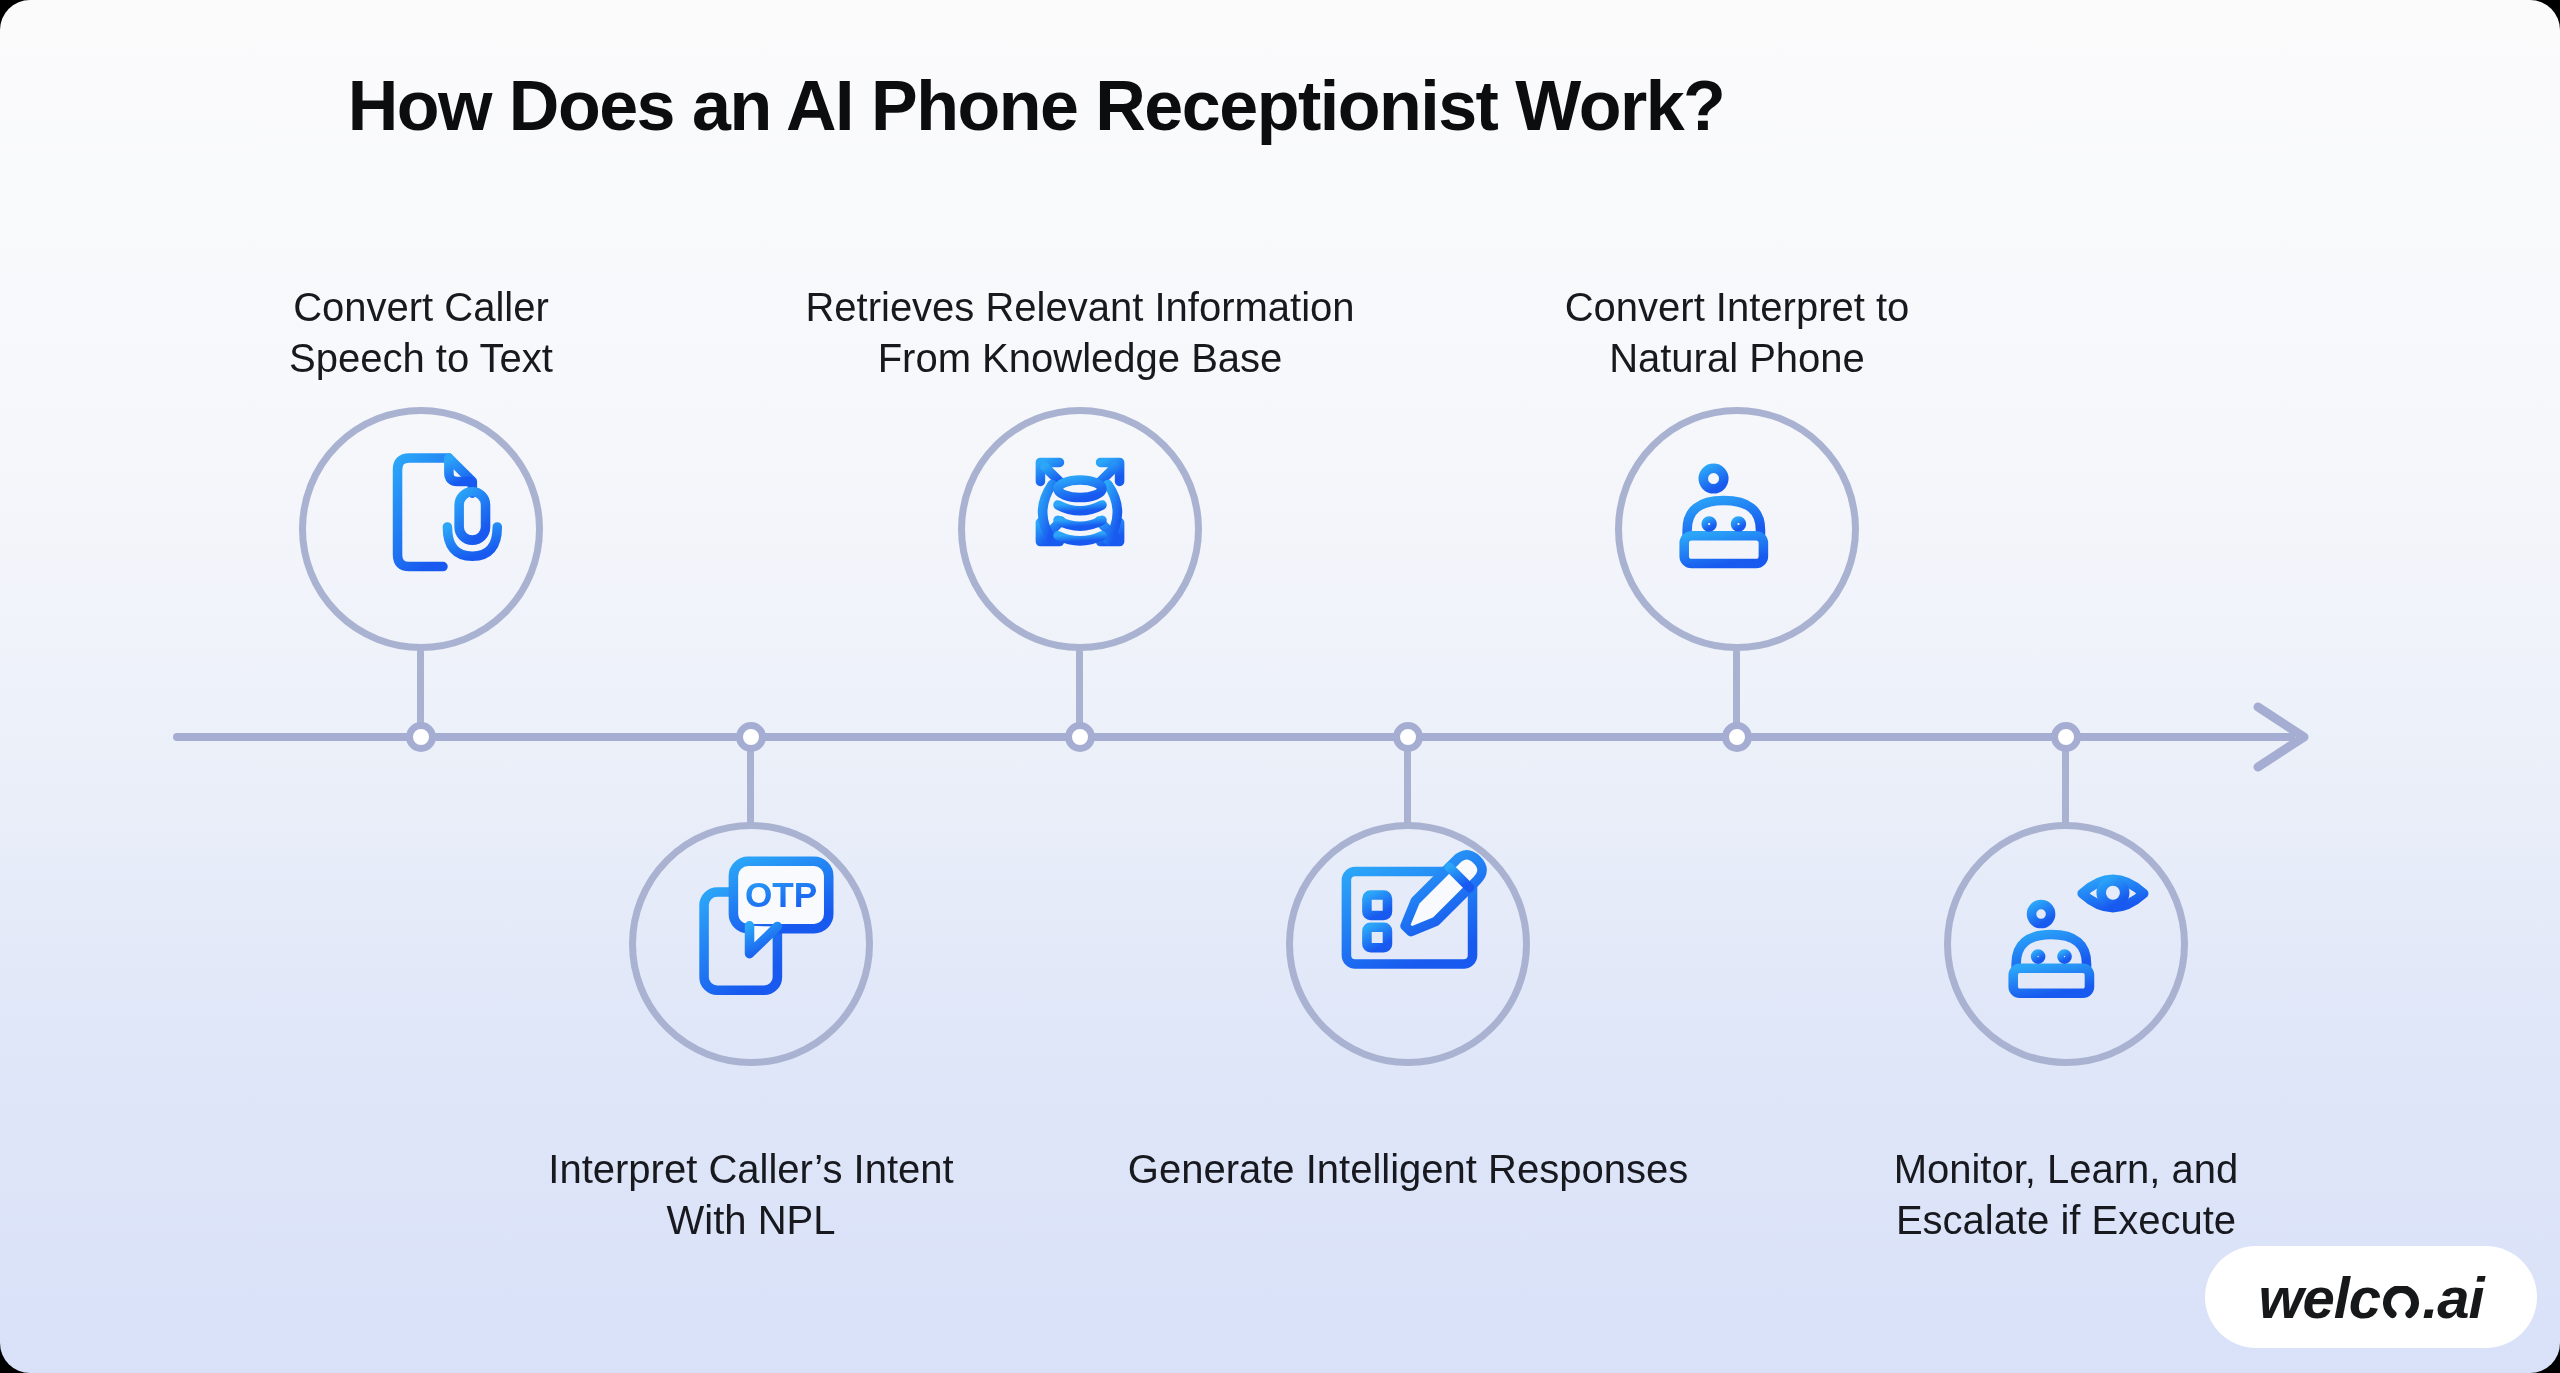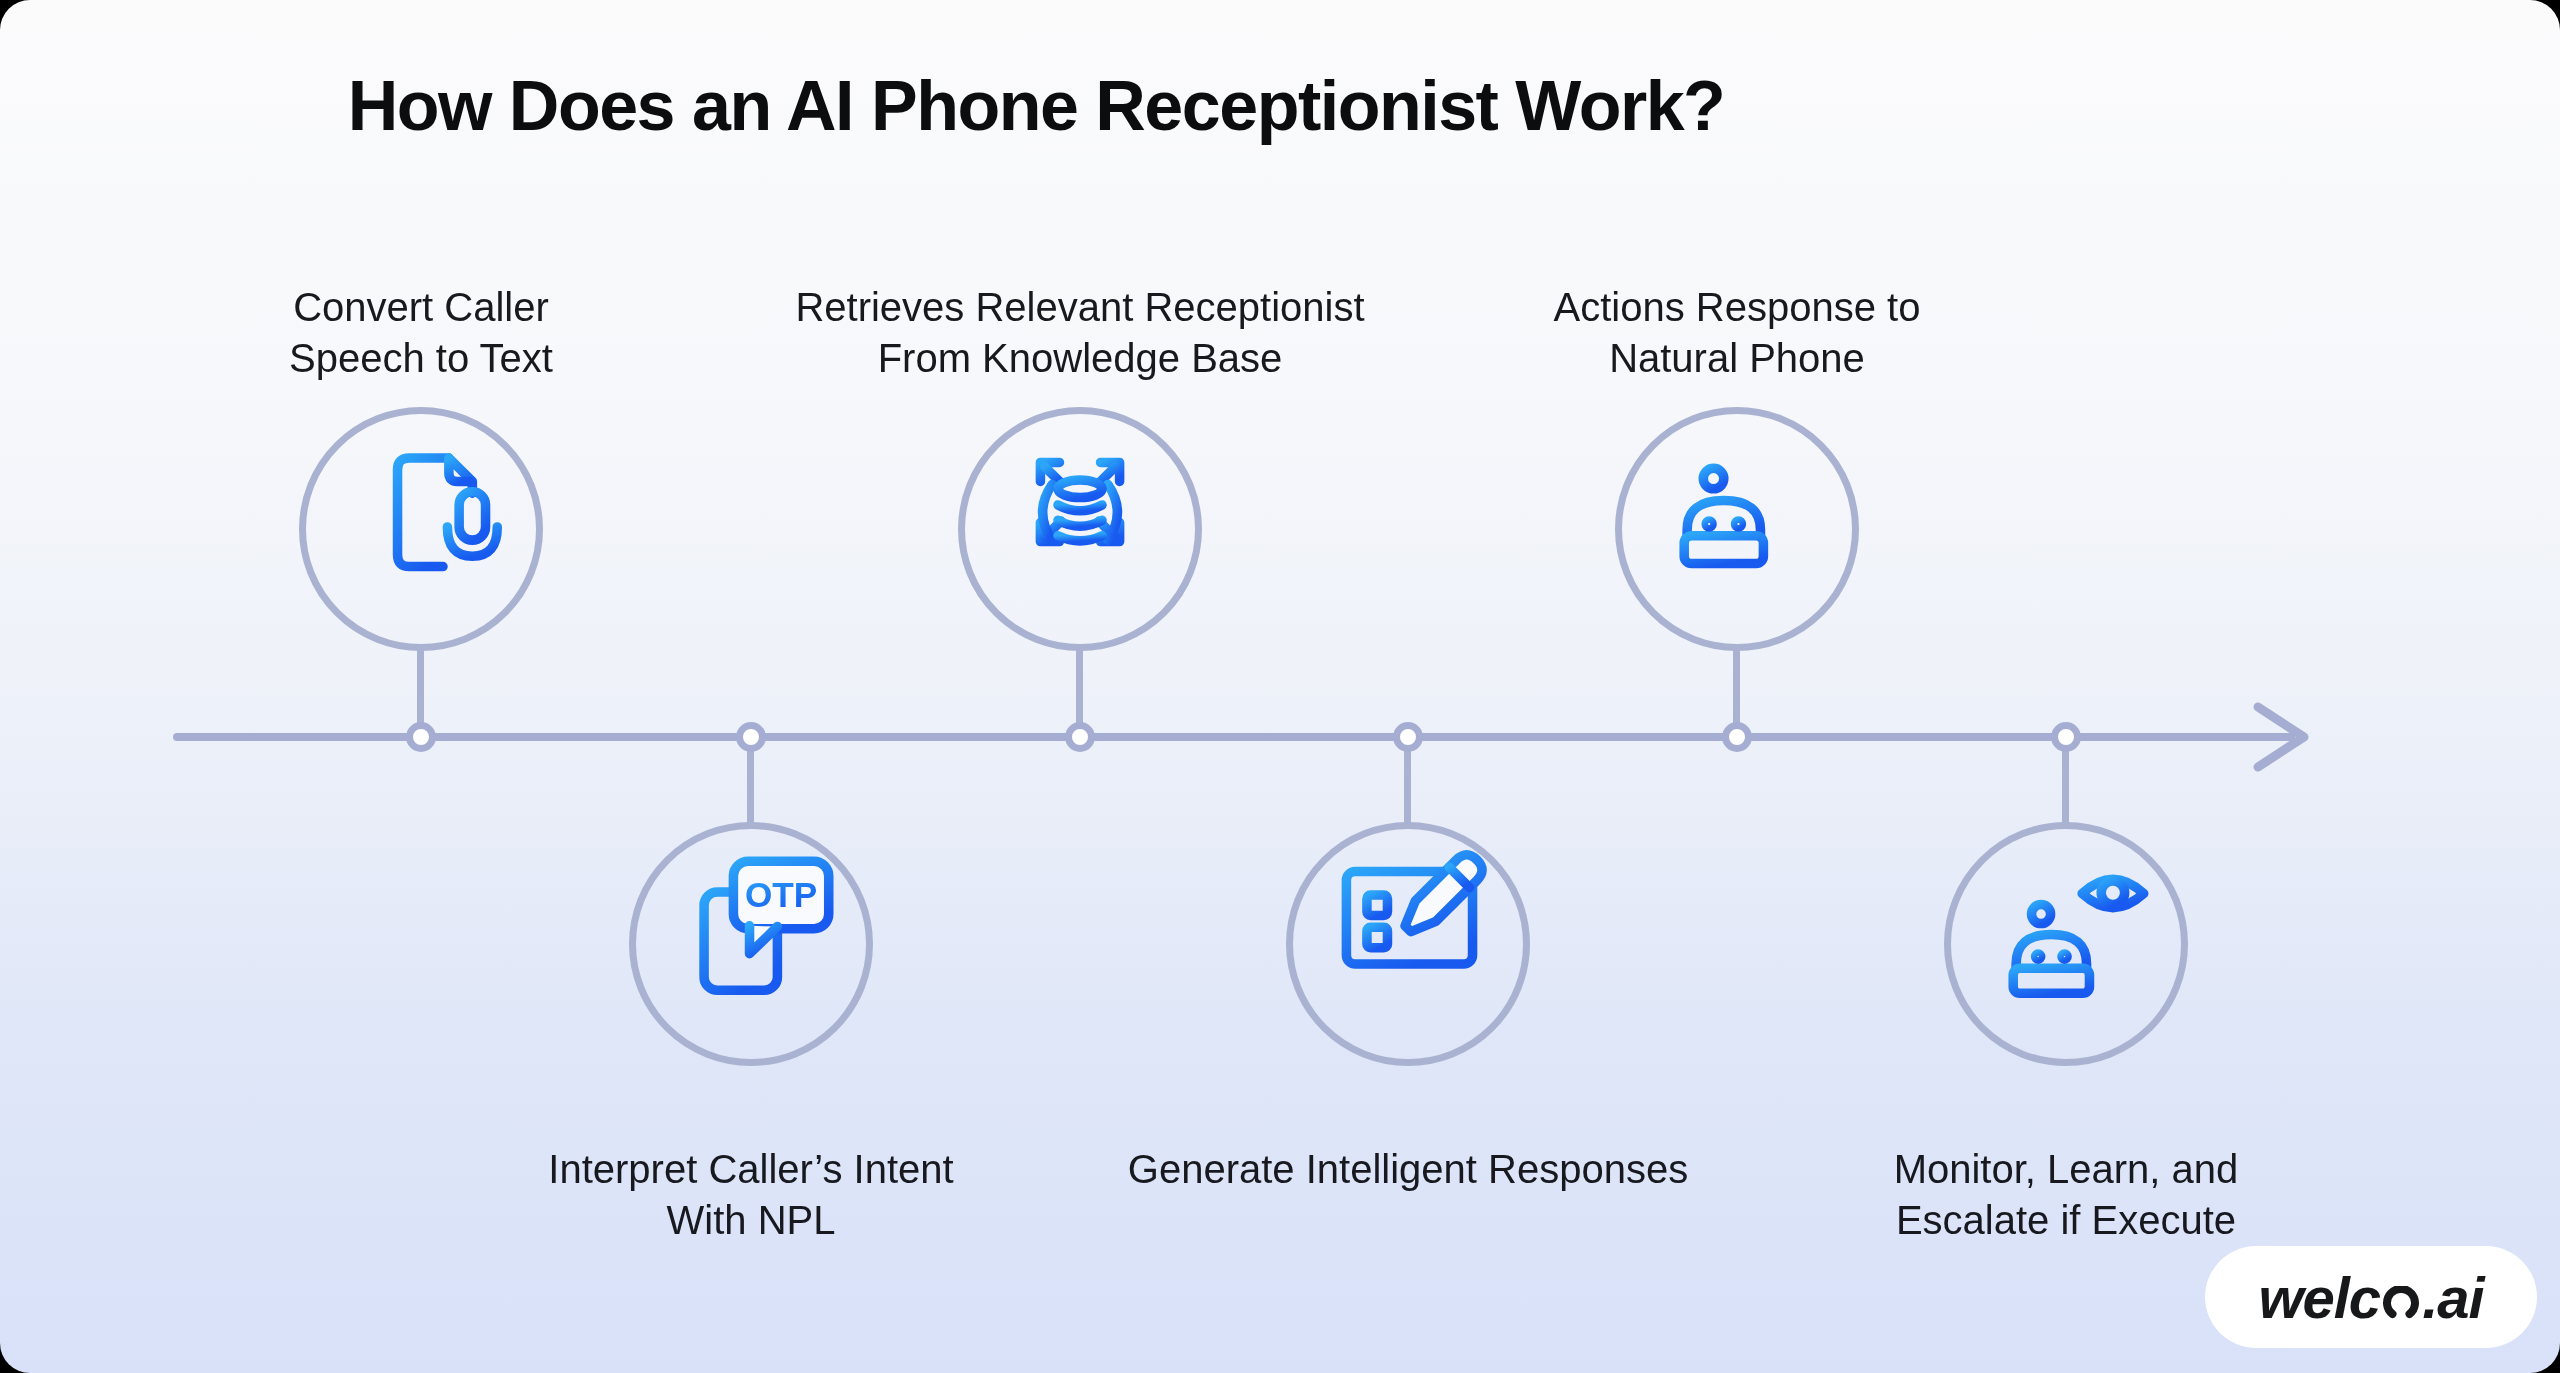--- a/index.html
+++ b/index.html
@@ -112,25 +112,25 @@
   <div class="dot" style="left:1065px"></div>
   <div class="dot" style="left:1393px"></div>
   <div class="dot" style="left:1722px"></div>
   <div class="dot" style="left:2051px"></div>
 
   <div class="step-label top" style="left:71px">
     <div>Convert Caller</div>
     <div>Speech to Text</div>
   </div>
   <div class="step-label top" style="left:730px">
-    <div>Retrieves Relevant Receptionist</div>
+    <div>Retrieves Relevant Information</div>
     <div>From Knowledge Base</div>
   </div>
   <div class="step-label top" style="left:1387px">
-    <div>Actions Response to</div>
+    <div>Convert Interpret to</div>
     <div>Natural Phone</div>
   </div>
   <div class="step-label bottom" style="left:401px">
     <div>Interpret Caller’s Intent</div>
     <div>With NPL</div>
   </div>
   <div class="step-label bottom" style="left:1058px">
     <div>Generate Intelligent Responses</div>
   </div>
   <div class="step-label bottom" style="left:1716px">

